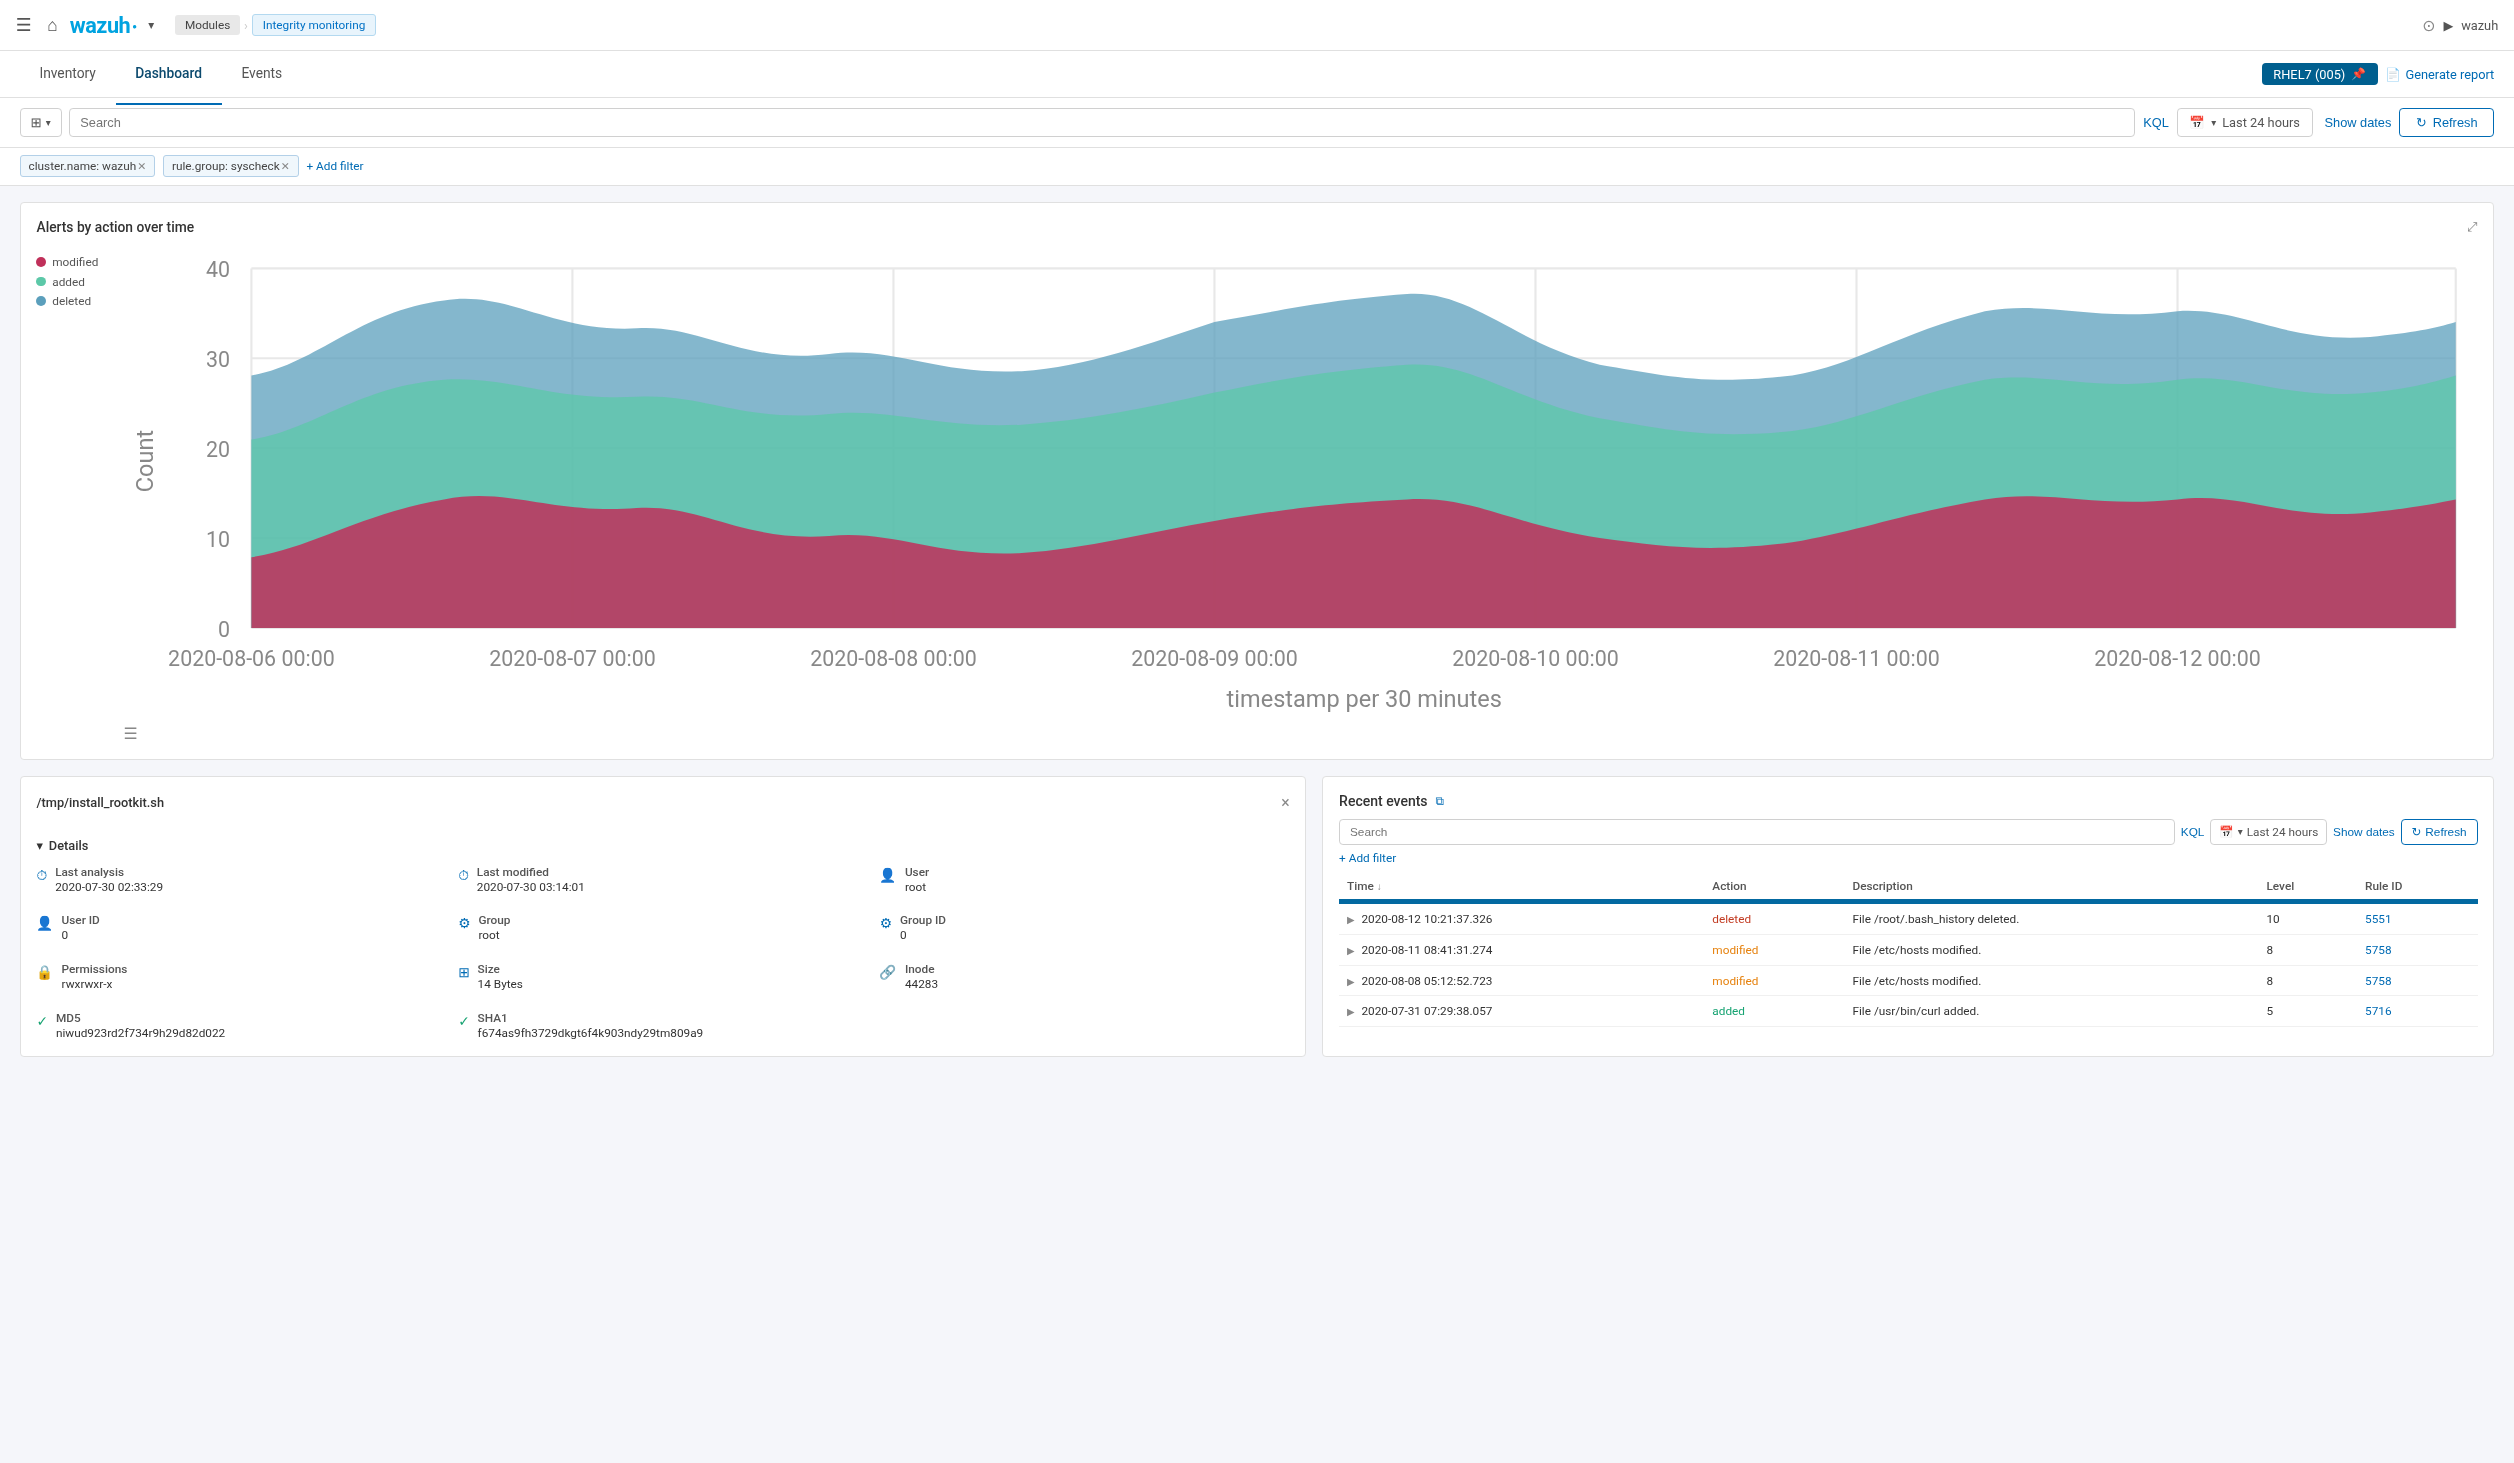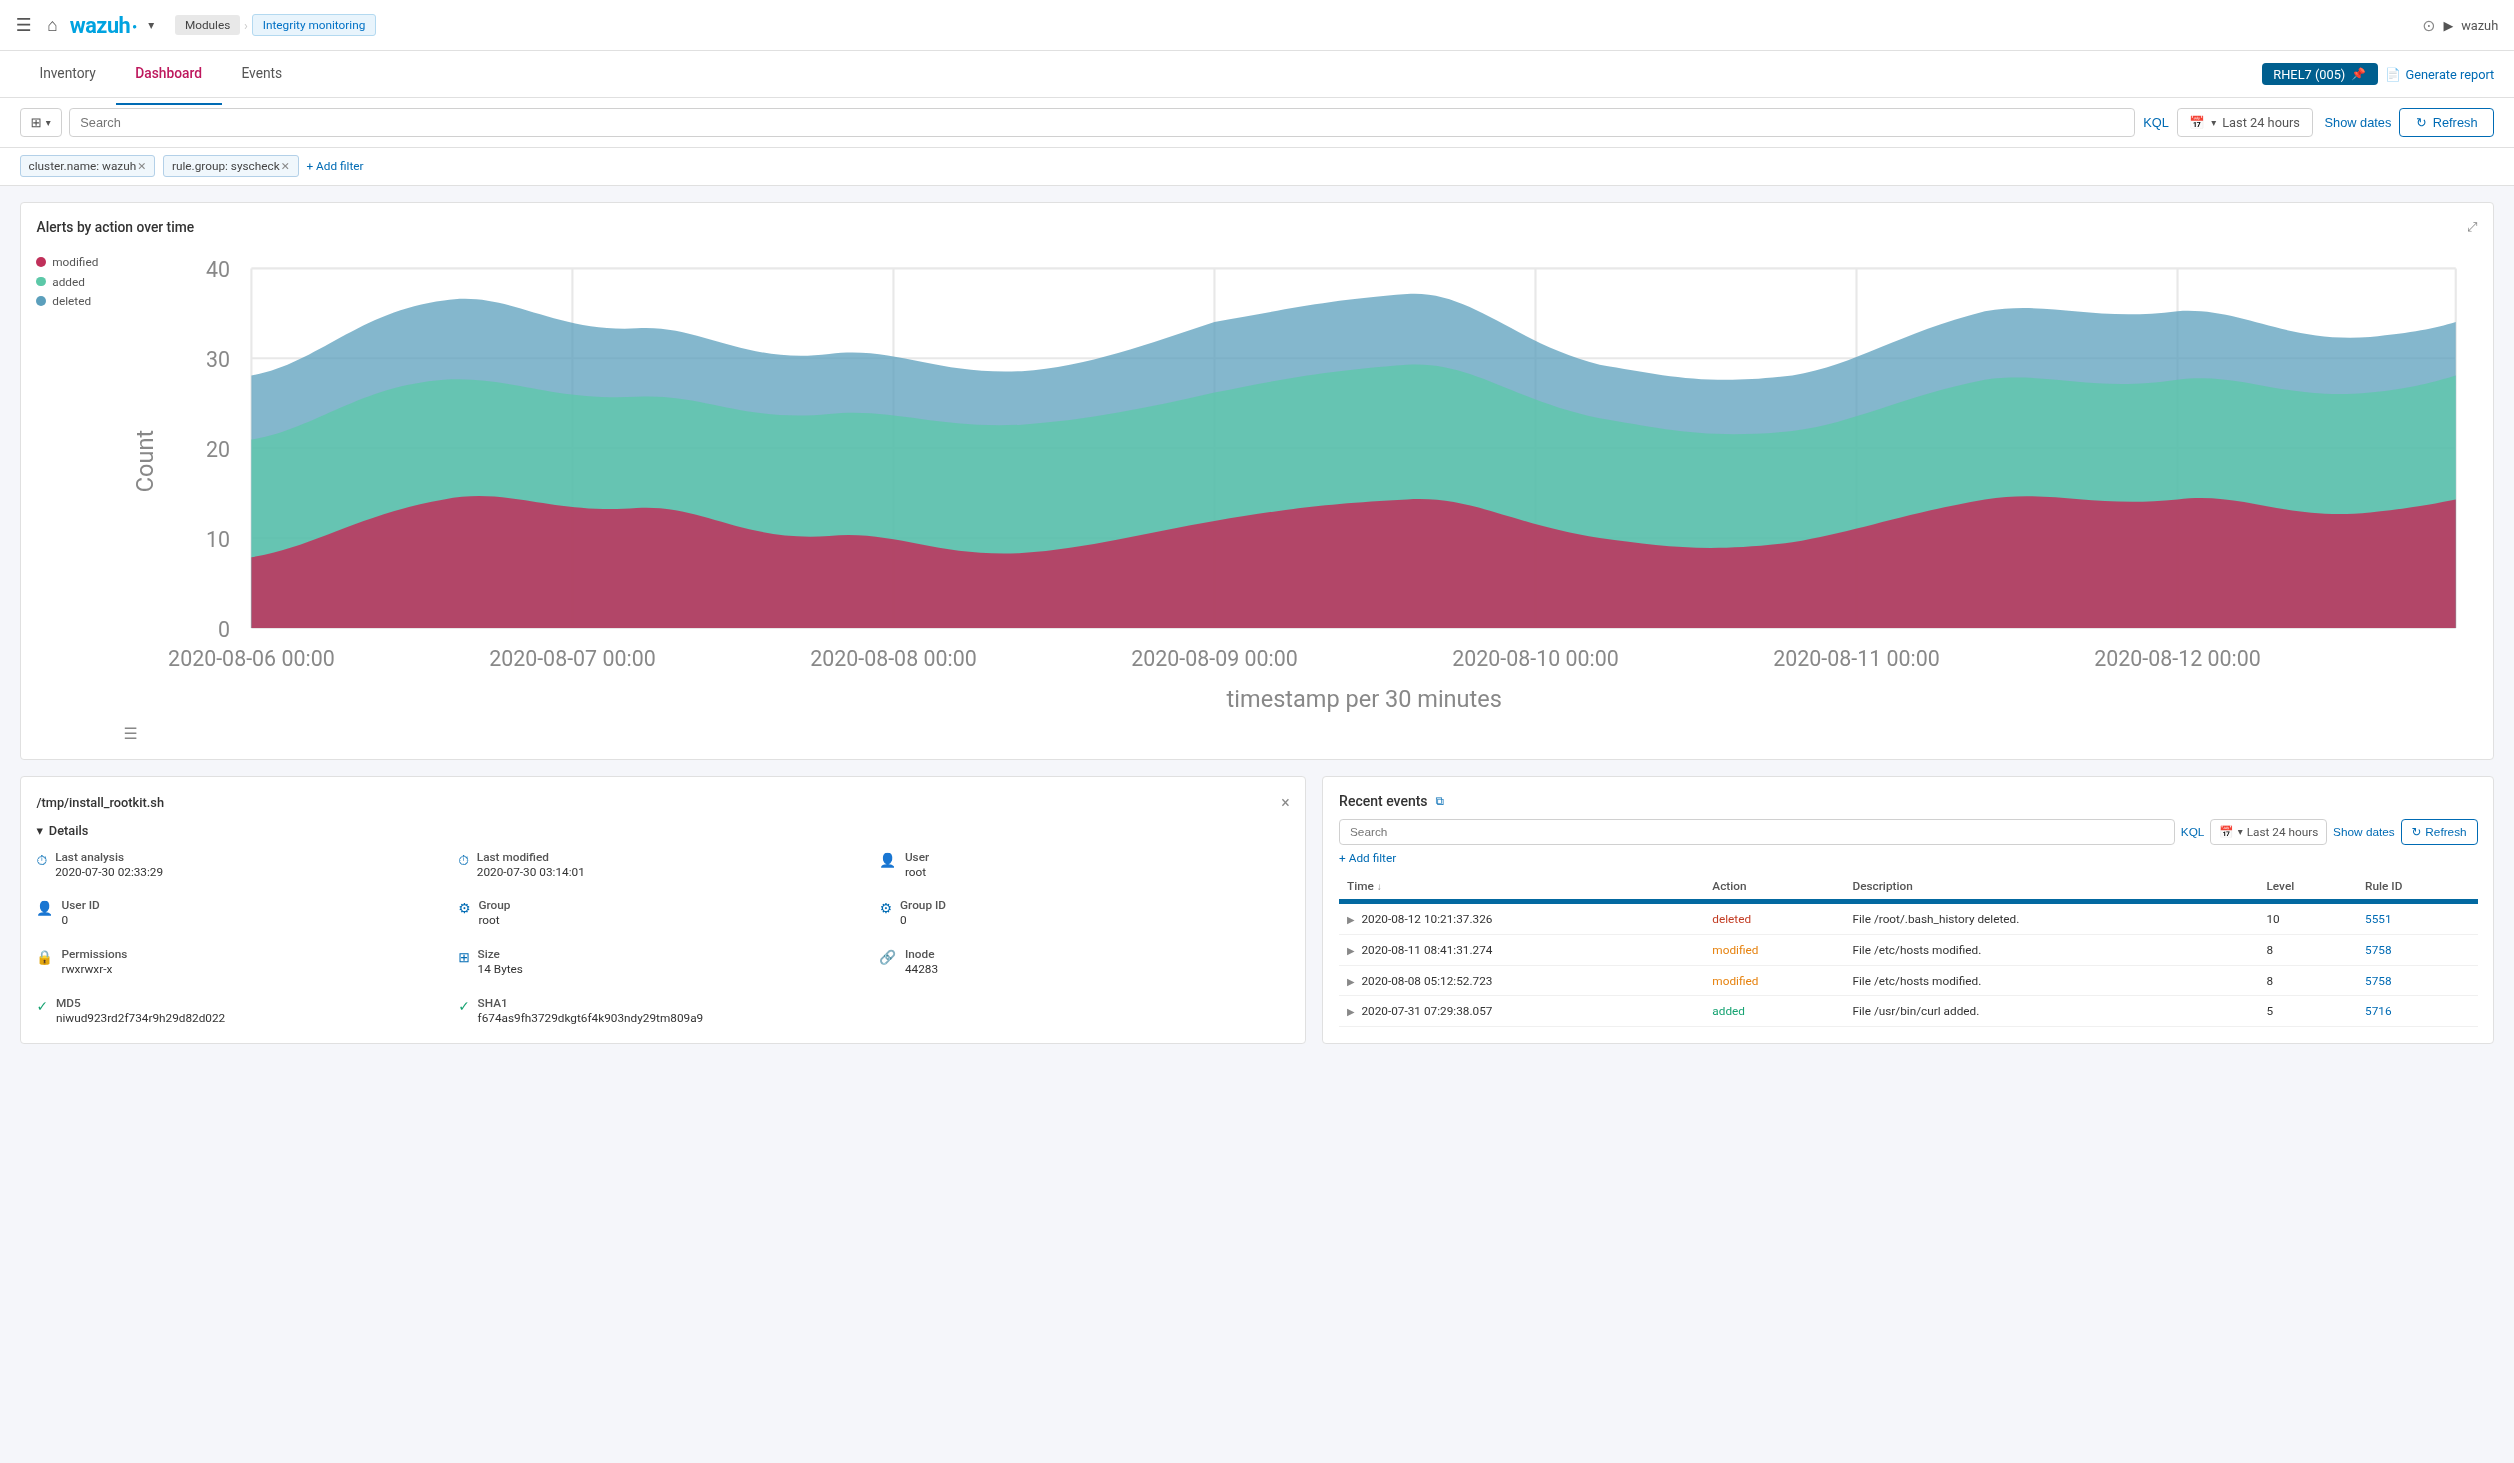--- a/index.html
+++ b/index.html
@@ -33,21 +33,21 @@
     
     .sub-nav {
       display: flex; align-items: center; height: 47px;
       background: #fff; border-bottom: 1px solid #e0e0e0;
       padding: 0 19.7px; gap: 0;
     }
     .sub-nav-tab {
       padding: 0 19.7px; height: 61px; display: flex; align-items: center;
       font-size: 13.8px; color: #555; cursor: pointer; border-bottom: 2px solid transparent;
     }
-    .sub-nav-tab.active { color: #be185d; border-bottom: 2px solid #006bb4; font-weight: 500; }
+    .sub-nav-tab.active { color: #0c4a6e; border-bottom: 2px solid #006bb4; font-weight: 500; }
     .agent-badge {
       margin-left: auto; display: flex; align-items: center; gap: 7.9px;
     }
     .agent-chip {
       background: #005f8f; color: #fff; padding: 3.9px 11.8px; border-radius: 3.9px;
       font-size: 12.8px; display: flex; align-items: center; gap: 5.9px;
     }
     .pin-icon { font-size: 11.8px; }
     .gen-report { color: #006bb4; font-size: 12.8px; cursor: pointer; display: flex; align-items: center; gap: 3.9px; }
 
@@ -118,21 +118,21 @@
     .y-axis { font-size: 10px; fill: #888; }
 
     
     .bottom-row { display: flex; gap: 15.8px; }
 
     
     .file-panel {
       background: #fff; border: 1px solid #e0e0e0; border-radius: 3.9px;
       width: 52%; padding: 15.8px; position: relative;
     }
-    .file-panel-header { display: flex; justify-content: space-between; align-items: center; margin-bottom: 11px; }
+    .file-panel-header { display: flex; justify-content: space-between; align-items: center; margin-bottom: 26px; }
     .file-name { font-size: 12.8px; font-weight: 500; color: #333; }
     .close-btn { cursor: pointer; color: #888; font-size: 15.8px; }
     .section-toggle { display: flex; align-items: center; gap: 5.9px; font-size: 12.8px; font-weight: 500; color: #333; cursor: pointer; margin-bottom: 11.8px; }
     .details-grid { display: grid; grid-template-columns: 1fr 1fr 1fr; gap: 19.7px 11.8px; }
     .detail-item { display: flex; align-items: flex-start; gap: 7.9px; }
     .detail-icon { font-size: 13.8px; color: #006bb4; margin-top: 2px; flex-shrink: 0; }
     .detail-label { font-size: 11.8px; color: #555; font-weight: 500; display: block; }
     .detail-value { font-size: 11.8px; color: #333; word-break: break-all; }
 
     

